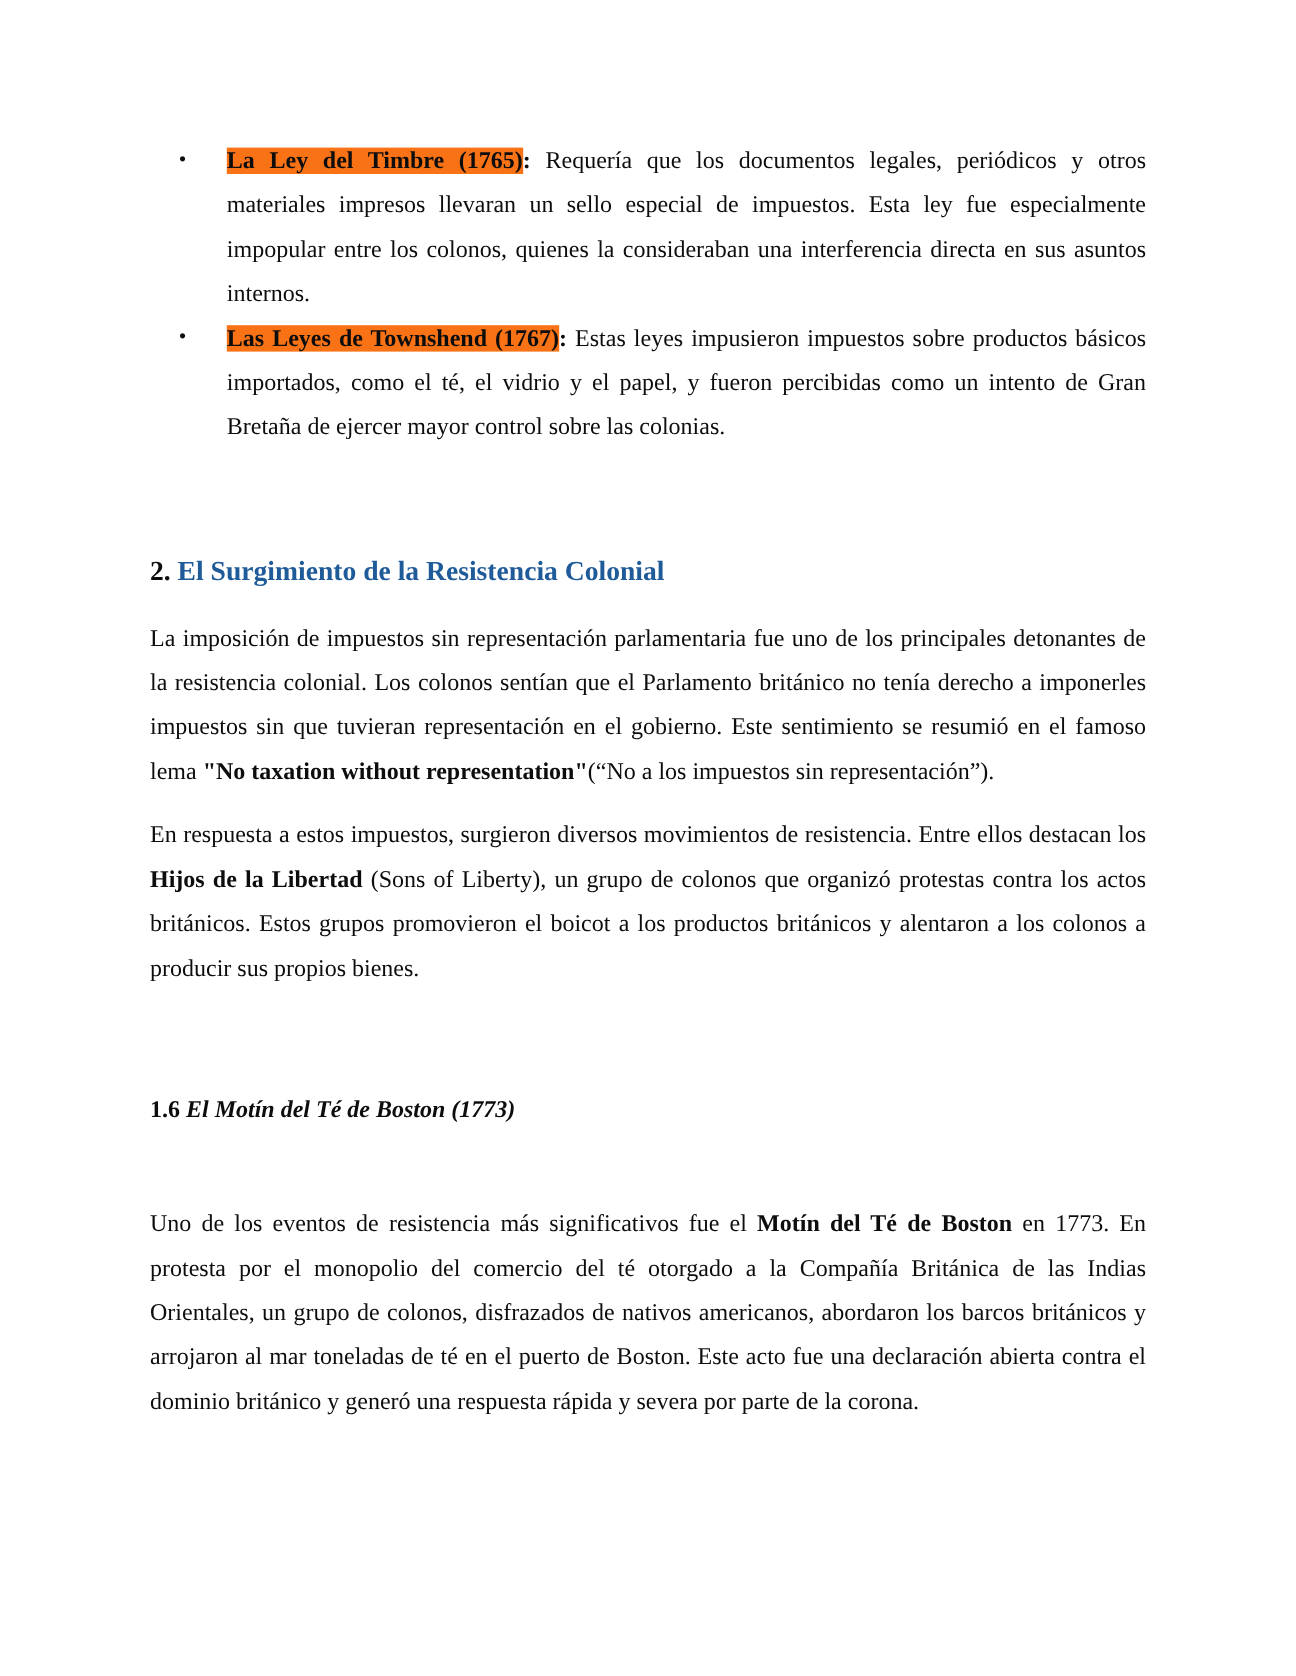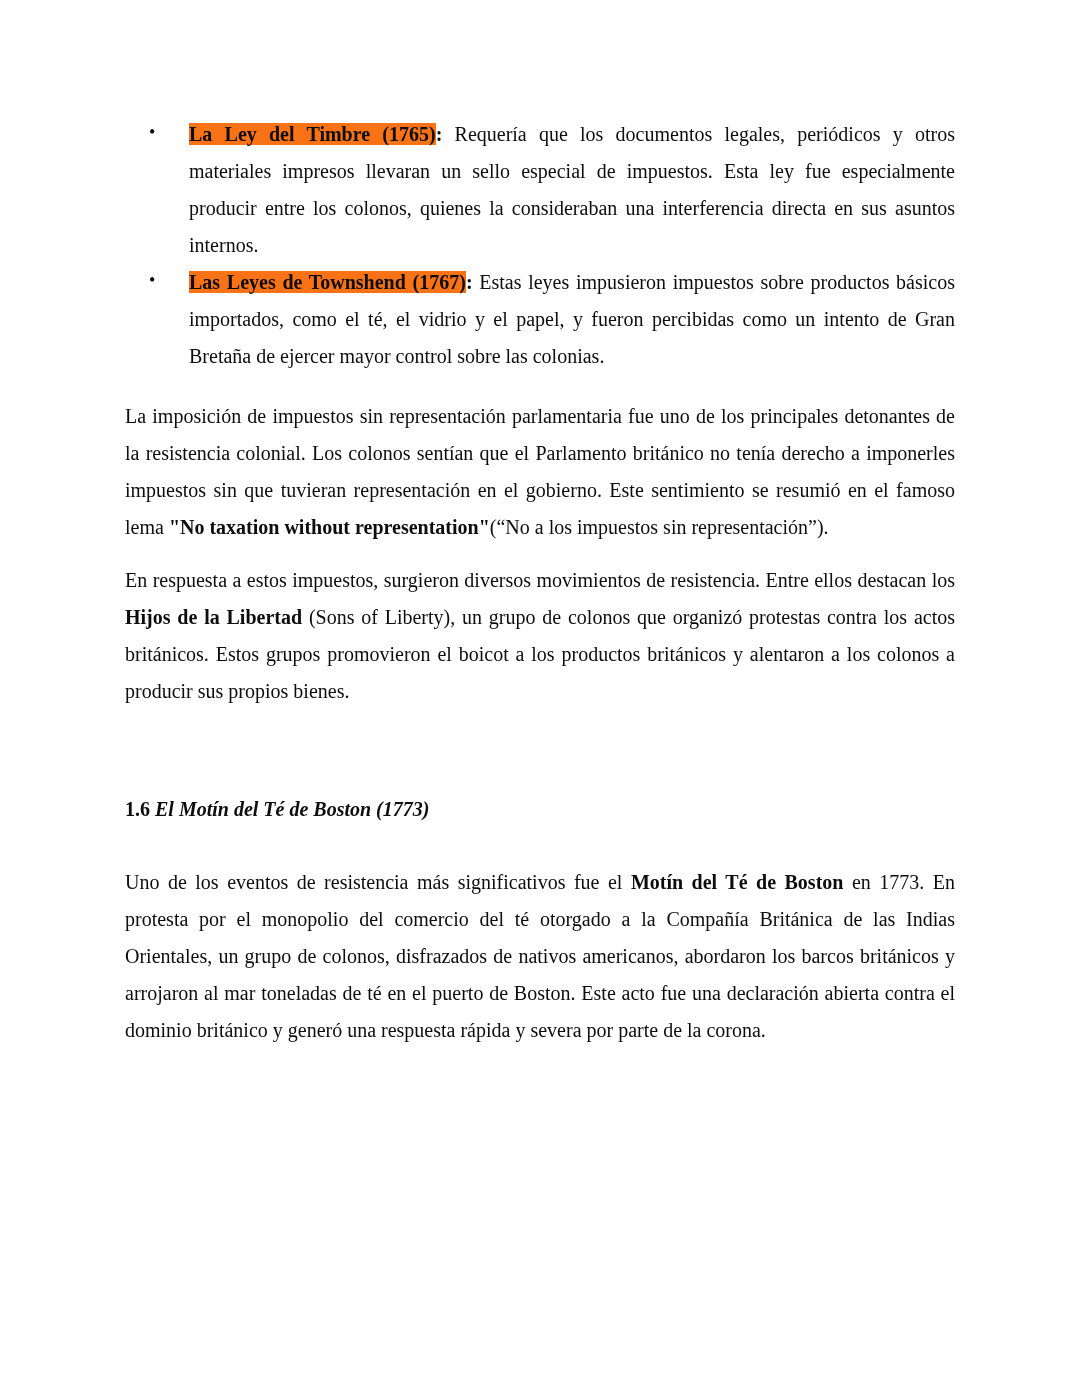--- a/index.html
+++ b/index.html
@@ -63,38 +63,39 @@
   .para-first { margin-top: 23px; }
   .para-follow { margin-top: 16px; }
   .sub-heading {
     margin: 86px 0 0 0;
     font-size: 20px;
     font-weight: bold;
     line-height: 1.3;
     color: #0d0d0d;
   }
   .sub-heading .sub-title { font-style: italic; text-align: center; }
-  .para-after-sub { margin-top: 42px; }
+  .para-after-sub { margin-top: 64px; }
 </style>
 </head>
 <body>
 
 <div class="page">
 
   <ul class="bullet-list">
     <li class="bullet-item">
       <span class="bullet-marker">•</span>
-      <div class="bullet-body"><span class="term-highlight">La Ley del Timbre (1765)</span><span class="bold">:</span><span> Requería que los documentos legales, periódicos y otros materiales impresos llevaran un sello especial de impuestos. Esta ley fue especialmente producir entre los colonos, quienes la consideraban una interferencia directa en sus asuntos internos.</span></div>
+      <div class="bullet-body"><span class="term-highlight">La Ley del Timbre (1765)</span><span class="bold">:</span><span> Requería que los documentos legales, periódicos y otros materiales impresos llevaran un sello especial de impuestos. Esta ley fue especialmente impopular entre los colonos, quienes la consideraban una interferencia directa en sus asuntos internos.</span></div>
     </li>
     <li class="bullet-item">
       <span class="bullet-marker">•</span>
       <div class="bullet-body"><span class="term-highlight">Las Leyes de Townshend (1767)</span><span class="bold">:</span><span> Estas leyes impusieron impuestos sobre productos básicos importados, como el té, el vidrio y el papel, y fueron percibidas como un intento de Gran Bretaña de ejercer mayor control sobre las colonias.</span></div>
     </li>
   </ul>
 
+  <h2 class="section-heading"><span class="heading-number">2.</span><span class="heading-title"> El Surgimiento de la Resistencia Colonial</span></h2>
 
   <p class="para para-first"><span>La imposición de impuestos sin representación parlamentaria fue uno de los principales detonantes de la resistencia colonial. Los colonos sentían que el Parlamento británico no tenía derecho a imponerles impuestos sin que tuvieran representación en el gobierno. Este sentimiento se resumió en el famoso lema </span><span class="bold">"No taxation without representation"</span><span>(“No a los impuestos sin representación”).</span></p>
 
   <p class="para para-follow"><span>En respuesta a estos impuestos, surgieron diversos movimientos de resistencia. Entre ellos destacan los </span><span class="bold">Hijos de la Libertad</span><span> (Sons of Liberty), un grupo de colonos que organizó protestas contra los actos británicos. Estos grupos promovieron el boicot a los productos británicos y alentaron a los colonos a producir sus propios bienes.</span></p>
 
   <h3 class="sub-heading"><span class="sub-number">1.6</span><span class="sub-title"> El Motín del Té de Boston (1773)</span></h3>
 
   <p class="para para-after-sub"><span>Uno de los eventos de resistencia más significativos fue el </span><span class="bold">Motín del Té de Boston</span><span> en 1773. En protesta por el monopolio del comercio del té otorgado a la Compañía Británica de las Indias Orientales, un grupo de colonos, disfrazados de nativos americanos, abordaron los barcos británicos y arrojaron al mar toneladas de té en el puerto de Boston. Este acto fue una declaración abierta contra el dominio británico y generó una respuesta rápida y severa por parte de la corona.</span></p>
 
 </div>

